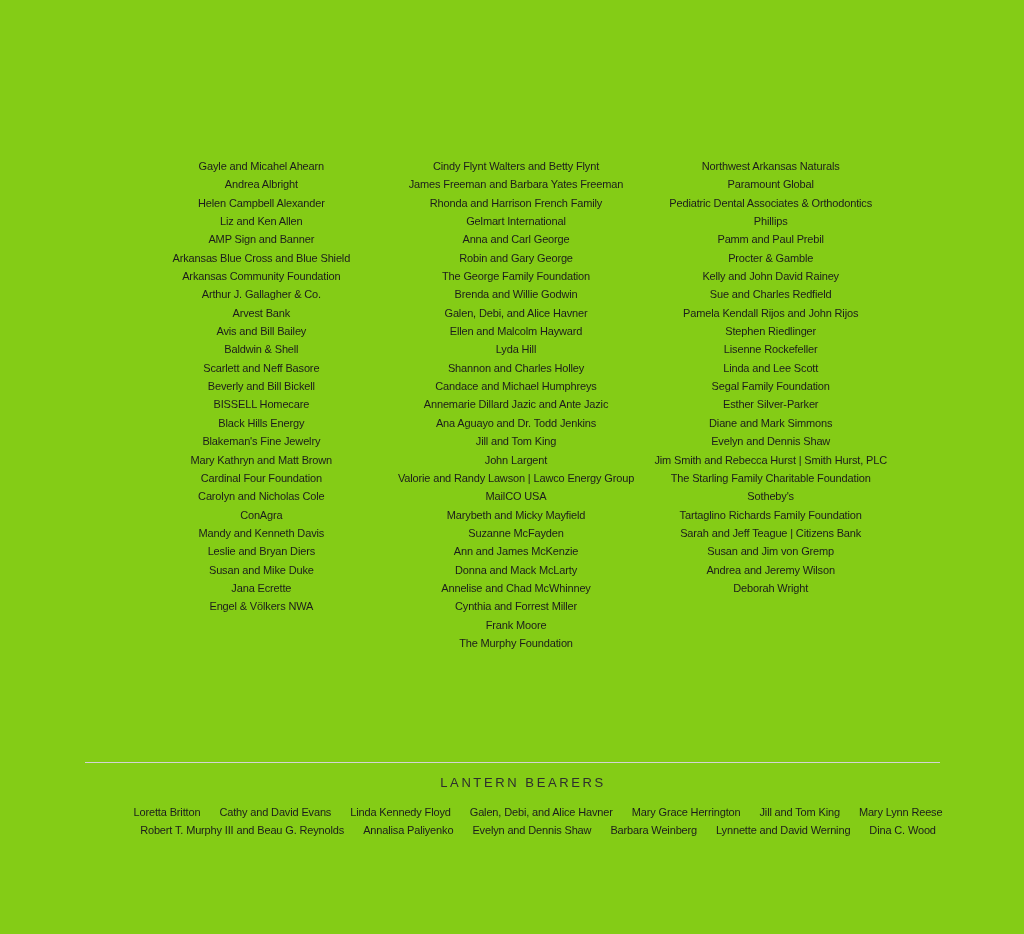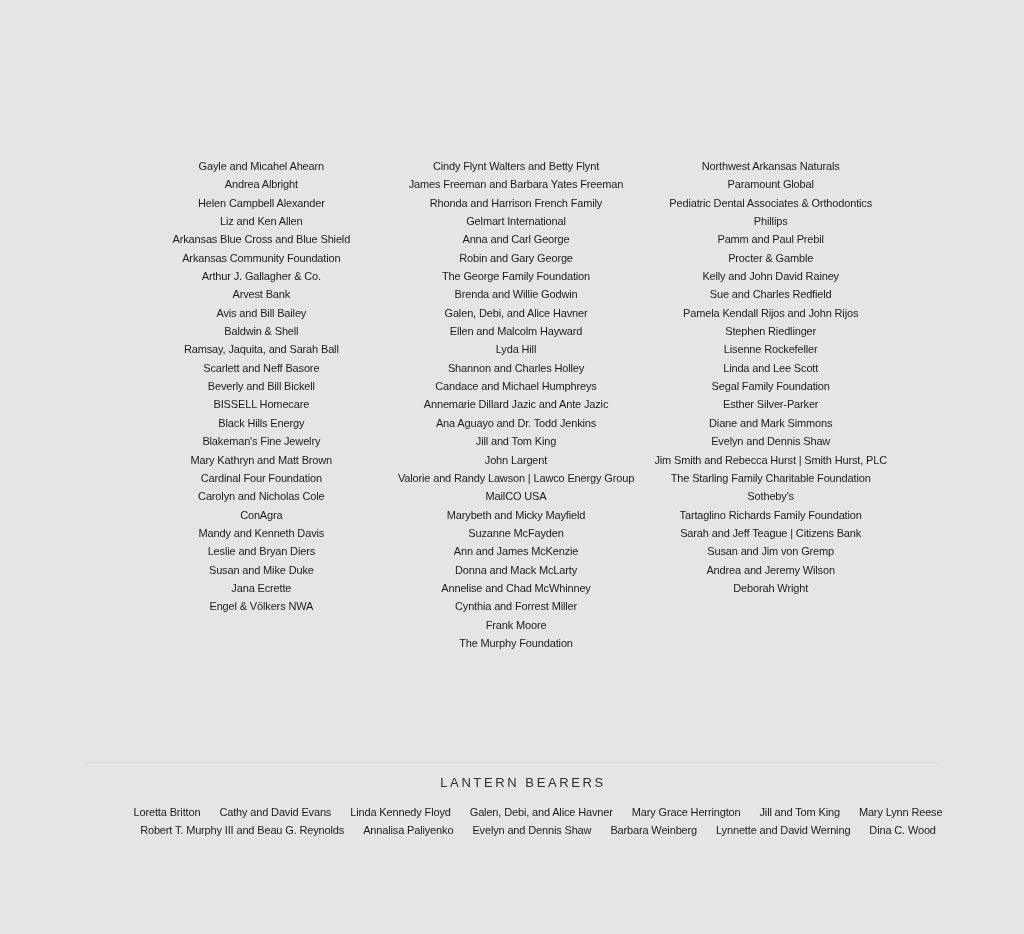--- a/index.html
+++ b/index.html
@@ -11,21 +11,21 @@
     width: 1024px;
     height: 934px;
     position: relative;
     overflow: hidden;
     font-family: "Liberation Sans", sans-serif;
     color: #1c1c1c;
   }
   .page {
     position: absolute;
     inset: 0;
-    background: #e5e5e5;
+    background: #84cc16;
   }
   
   .donor-grid {
     position: absolute;
     top: 157px;
     left: 134px;
     width: 764px;
     display: flex;
   }
   .donor-col {
@@ -85,27 +85,27 @@
 <body>
 
 <div class="page">
 
   <div class="donor-grid">
     <div class="donor-col">
         <div class="donor-name">Gayle and Micahel Ahearn</div>
         <div class="donor-name">Andrea Albright</div>
         <div class="donor-name">Helen Campbell Alexander</div>
         <div class="donor-name">Liz and Ken Allen</div>
+        <div class="donor-name">AMP Sign and Banner</div>
         <div class="donor-name">Arkansas Blue Cross and Blue Shield</div>
         <div class="donor-name">Arkansas Community Foundation</div>
         <div class="donor-name">Arthur J. Gallagher &amp; Co.</div>
         <div class="donor-name">Arvest Bank</div>
         <div class="donor-name">Avis and Bill Bailey</div>
         <div class="donor-name">Baldwin &amp; Shell</div>
-        <div class="donor-name">Ramsay, Jaquita, and Sarah Ball</div>
         <div class="donor-name">Scarlett and Neff Basore</div>
         <div class="donor-name">Beverly and Bill Bickell</div>
         <div class="donor-name">BISSELL Homecare</div>
         <div class="donor-name">Black Hills Energy</div>
         <div class="donor-name">Blakeman's Fine Jewelry</div>
         <div class="donor-name">Mary Kathryn and Matt Brown</div>
         <div class="donor-name">Cardinal Four Foundation</div>
         <div class="donor-name">Carolyn and Nicholas Cole</div>
         <div class="donor-name">ConAgra</div>
         <div class="donor-name">Mandy and Kenneth Davis</div>

